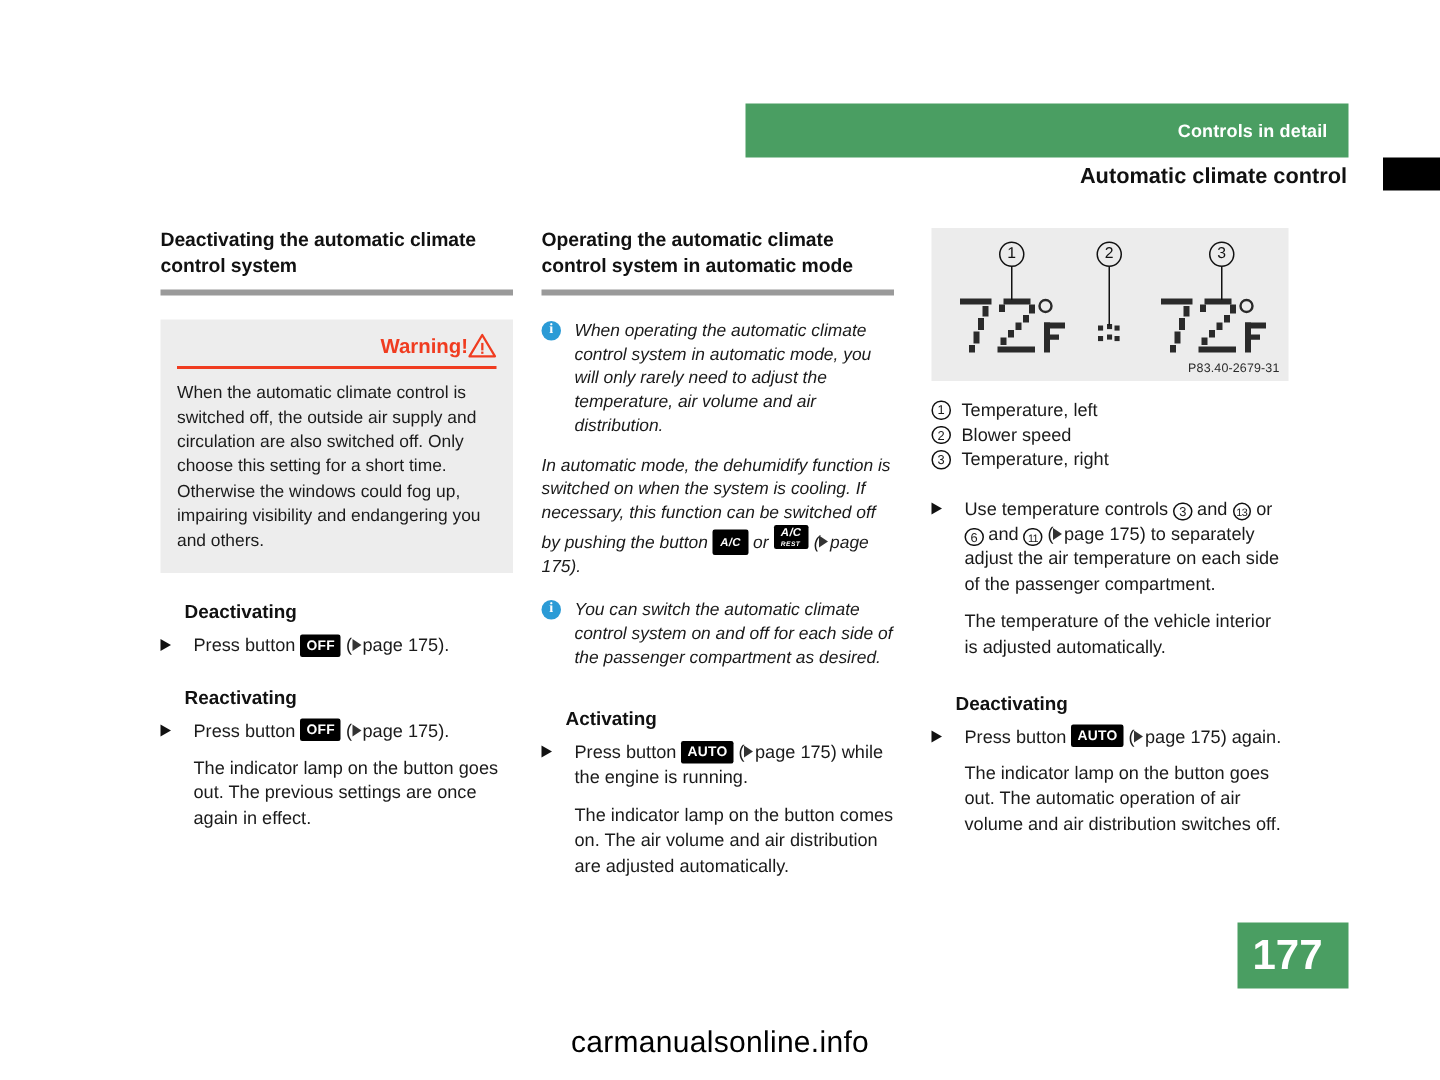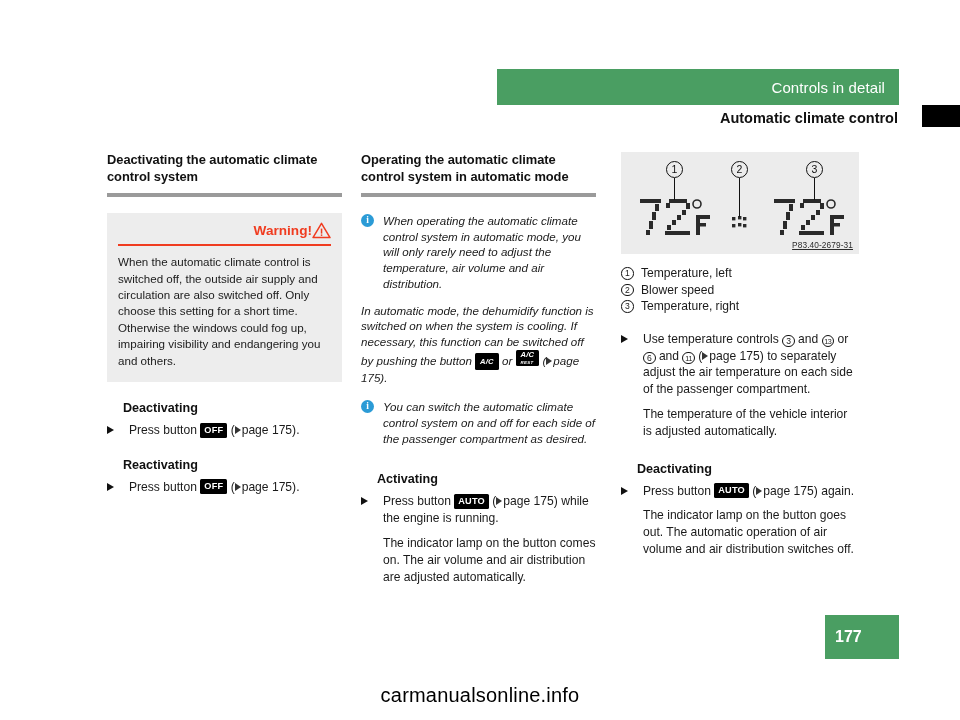--- a/index.html
+++ b/index.html
@@ -18,22 +18,22 @@
     position: absolute;
     left: 497px; top: 69px;
     width: 402px; height: 36px;
     background: #4a9e62;
   }
   #header-band .band-title {
     position: absolute;
     right: 14px; top: 50%;
     transform: translateY(-50%);
     color: #ffffff;
-    font-size: 15px;
-    font-weight: normal;
+    font-size: 12px;
+    font-weight: bold;
     letter-spacing: 0.1px;
     white-space: nowrap;
   }
   #section-subtitle {
     position: absolute;
     right: 62px; top: 110px;
     font-size: 14.5px;
     font-weight: bold;
     color: #111111;
     white-space: nowrap;
@@ -241,21 +241,20 @@
   #leader-2  { left: 117.6px; top: 26px; height: 39px; }
   #callout-3 { left: 185px; top: 9px; }
   #leader-3  { left: 192.6px; top: 26px; height: 22px; }
 
   #fig-code {
     position: absolute;
     right: 6px; bottom: 4px;
     font-size: 8.3px;
     color: #2b2b2b;
     letter-spacing: 0.1px;
-    text-decoration: underline;
   }
 
   .legend-row {
     font-size: 12.1px;
     line-height: 16.6px;
     padding-left: 20px;
     position: relative;
   }
   .legend-row .circ { position: absolute; left: 0; top: 2px; }
   #legend-list { margin-top: 11px; }
@@ -265,21 +264,21 @@
     position: absolute;
     left: 825px; top: 615px;
     width: 74px; height: 44px;
     background: #4a9e62;
   }
   #page-number-box .pn {
     position: absolute;
     left: 10px; top: 50%;
     transform: translateY(-50%);
     color: #ffffff;
-    font-size: 16px;
+    font-size: 28px;
     font-weight: bold;
   }
 
   
   #watermark {
     position: absolute;
     left: 0; right: 0; bottom: 13px;
     text-align: center;
     font-size: 20px;
     color: #000000;
@@ -322,20 +321,21 @@
     <span class="btn-key">OFF</span>
     (<span class="ref-arrow"></span><span>page 175).</span>
   </div>
 
   <h3 class="sub-head">Reactivating</h3>
   <div class="bullet-item">
     <span class="tri"></span><span>Press button</span>
     <span class="btn-key">OFF</span>
     (<span class="ref-arrow"></span><span>page 175).</span>
   </div>
+  <div class="indent-para">The indicator lamp on the button goes out. The previous settings are once again in effect.</div>
 
 </div>
 
 <div class="col" id="col-2">
 
   <h2 class="col-head">Operating the automatic climate control system in automatic mode</h2>
   <div class="head-rule"></div>
 
   <div class="info-note">
     <span class="info-icon">i</span>

